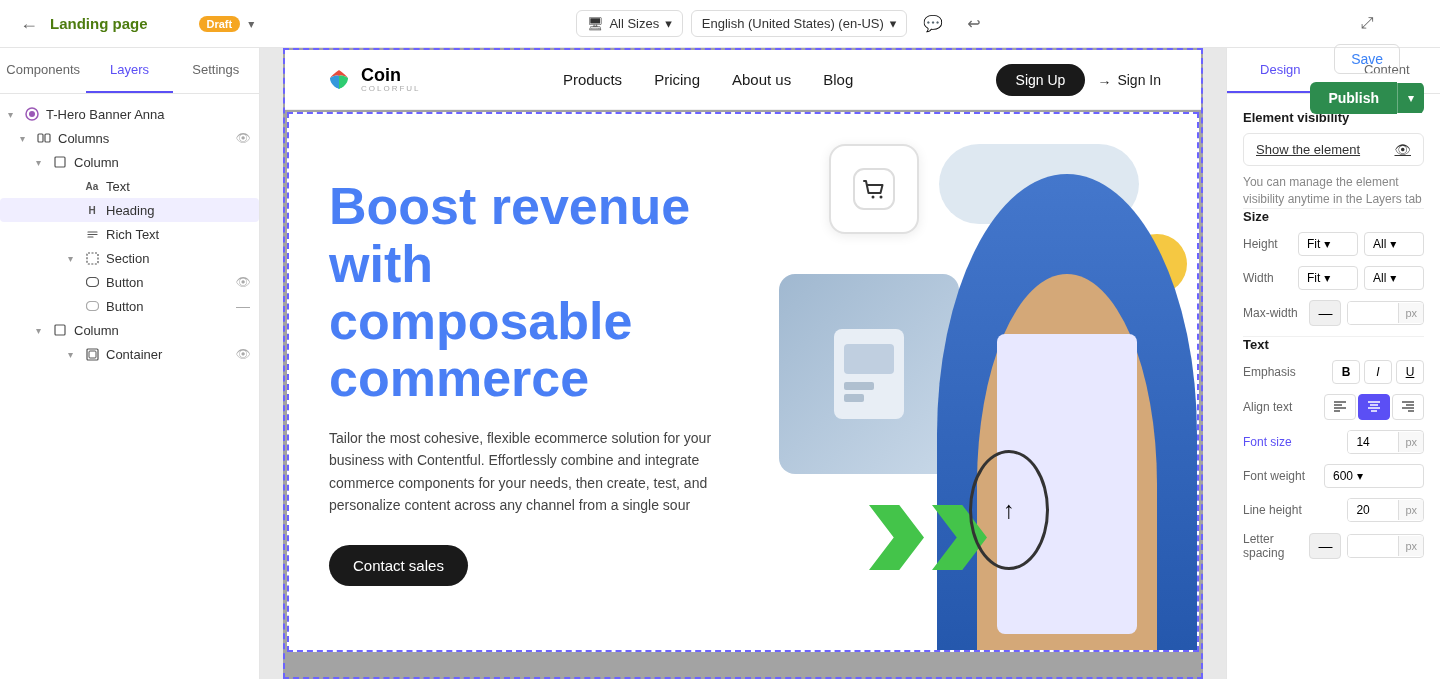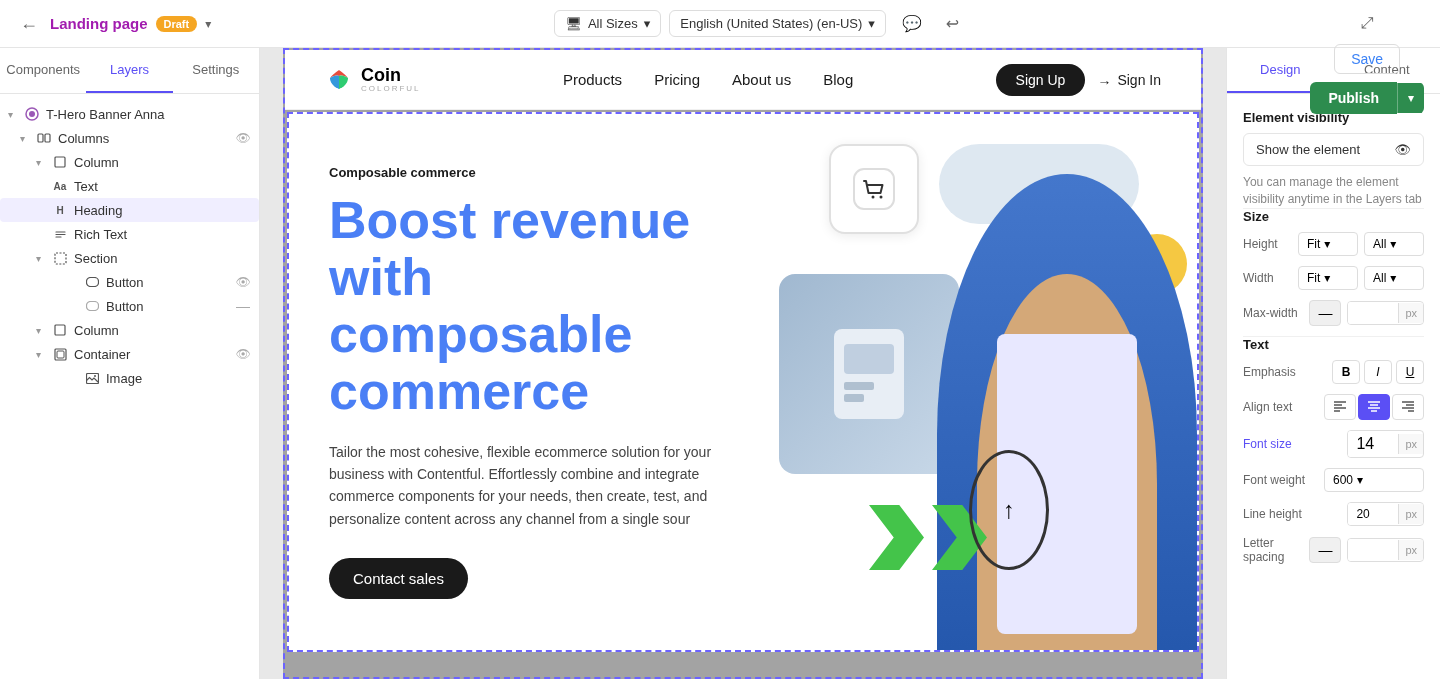--- a/index.html
+++ b/index.html
@@ -5,24 +5,24 @@
     * { box-sizing: border-box; margin: 0; padding: 0; }
     body { font-family: -apple-system, BlinkMacSystemFont, 'Segoe UI', sans-serif; background: #f5f5f5; width: 1440px; height: 679px; overflow: hidden; display: flex; flex-direction: column; }
 
     
     .top-bar {
       display: flex; align-items: center; background: #fff; border-bottom: 1px solid #e5e5e5;
       height: 48px; padding: 0 16px; gap: 12px; flex-shrink: 0; z-index: 100;
     }
     .top-bar-left { display: flex; align-items: center; gap: 8px; }
     .back-btn { background: none; border: none; cursor: pointer; color: #666; font-size: 18px; padding: 4px; }
-    .page-title { font-size: 15px; font-weight: 600; color: #a21caf; }
+    .page-title { font-size: 15px; font-weight: 600; color: #4d7c0f; }
     .draft-badge {
       background: #f5a623; color: #fff; font-size: 11px; font-weight: 600;
-      padding: 2px 8px; border-radius: 12px;
+      padding: 2px 8px; border-radius: 12px; margin-left: 43px;
     }
     .chevron-btn { background: none; border: none; cursor: pointer; color: #666; font-size: 12px; }
     .top-bar-center { display: flex; align-items: center; gap: 8px; flex: 1; justify-content: center; }
     .size-selector, .lang-selector {
       display: flex; align-items: center; gap: 6px; border: 1px solid #ddd; border-radius: 6px;
       padding: 5px 10px; font-size: 13px; cursor: pointer; background: #fff; color: #333;
     }
     .icon-btn { background: none; border: none; cursor: pointer; color: #666; font-size: 16px; padding: 4px 8px; }
     .top-bar-right { display: flex; align-items: center; gap: 8px; flex-direction: column; }
     .avatar { width: 32px; height: 32px; border-radius: 50%; background: #9b59b6; color: #fff; font-size: 12px; font-weight: 700; display: flex; align-items: center; justify-content: center; }
@@ -39,21 +39,21 @@
     
     .left-panel { width: 260px; background: #fff; border-right: 1px solid #e5e5e5; display: flex; flex-direction: column; flex-shrink: 0; }
     .panel-tabs { display: flex; border-bottom: 1px solid #e5e5e5; }
     .panel-tab { flex: 1; padding: 14px 0; text-align: center; font-size: 13px; color: #666; cursor: pointer; border-bottom: 2px solid transparent; }
     .panel-tab.active { color: #5b4ff5; border-bottom-color: #5b4ff5; font-weight: 500; }
     .layer-tree { padding: 8px 0; overflow-y: auto; flex: 1; }
     .tree-item { display: flex; align-items: center; padding: 4px 8px; cursor: pointer; font-size: 13px; color: #333; border-radius: 4px; position: relative; }
     .tree-item.selected { background: #f0eeff; }
     .tree-indent-1 { padding-left: 20px; }
     .tree-indent-2 { padding-left: 36px; }
-    .tree-indent-3 { padding-left: 36px; }
+    .tree-indent-3 { padding-left: 68px; }
     .tree-indent-4 { padding-left: 68px; }
     .tree-caret { width: 12px; margin-right: 4px; color: #999; font-size: 10px; cursor: pointer; display: inline-block; }
     .tree-icon { width: 16px; height: 16px; margin-right: 6px; display: flex; align-items: center; justify-content: center; flex-shrink: 0; }
     .tree-label { flex: 1; white-space: nowrap; overflow: hidden; text-overflow: ellipsis; }
     .eye-icon { width: 16px; height: 16px; color: #aaa; margin-left: auto; cursor: pointer; font-size: 12px; display: flex; align-items: center; justify-content: center; }
     .dash-icon { width: 16px; height: 16px; color: #aaa; margin-left: auto; cursor: pointer; font-size: 14px; display: flex; align-items: center; justify-content: center; }
 
     
     .canvas-area { flex: 1; background: #e8e8e8; overflow: auto; display: flex; justify-content: center; padding: 0; }
     .canvas-frame { width: 920px; background: #a3a3a3; position: relative; border: 2px dashed #6c63ff; }
@@ -97,21 +97,21 @@
     
     .right-panel { width: 214px; background: #fff; border-left: 1px solid #e5e5e5; display: flex; flex-direction: column; flex-shrink: 0; overflow-y: auto; }
     .right-panel-tabs { display: flex; border-bottom: 1px solid #e5e5e5; }
     .right-tab { flex: 1; padding: 14px 0; text-align: center; font-size: 13px; color: #666; cursor: pointer; border-bottom: 2px solid transparent; }
     .right-tab.active { color: #5b4ff5; border-bottom-color: #5b4ff5; font-weight: 500; }
     .right-panel-content { padding: 16px; display: flex; flex-direction: column; }
     .section-header { font-size: 13px; font-weight: 600; color: #1a1a1a; margin-bottom: 8px; }
     .visibility-btn {
       display: flex; align-items: center; justify-content: space-between;
       border: 1px solid #e5e5e5; border-radius: 6px; padding: 8px 12px;
-      font-size: 13px; color: #333; cursor: pointer; background: #fff;
+      font-size: 13px; color: #333; cursor: pointer; background: #fff; text-decoration: underline;
     }
     .visibility-desc { font-size: 12px; color: #888; line-height: 1.4; }
     .property-row { display: flex; align-items: center; justify-content: space-between; margin-bottom: 10px; }
     .property-label { font-size: 12px; color: #666; }
     .property-control { display: flex; align-items: center; gap: 6px; }
     .select-control {
       border: 1px solid #ddd; border-radius: 4px; padding: 4px 8px; font-size: 12px;
       background: #fff; cursor: pointer; display: flex; align-items: center; gap: 4px; min-width: 60px;
     }
     .section-divider { border: none; border-top: 1px solid #f0f0f0; }
@@ -272,31 +272,20 @@
         <span class="tree-icon">
           <svg width="13" height="13" viewBox="0 0 13 13" fill="none">
               <rect x="1" y="1" width="11" height="11" rx="1" stroke="#555" stroke-width="1.2"></rect>
               <rect x="3" y="3" width="7" height="7" rx="1" stroke="#555" stroke-width="1"></rect>
             </svg>
         </span>
         <span class="tree-label">Container</span>
         <span class="eye-icon">👁</span>
       </div>
 
-      <div class="tree-item tree-indent-4">
-        <span class="tree-caret" style="visibility:hidden">▾</span>
-        <span class="tree-icon">
-          <svg width="13" height="11" viewBox="0 0 13 11" fill="none">
-              <rect x="0.5" y="0.5" width="12" height="10" rx="1" stroke="#555" stroke-width="1.2"></rect>
-              <path d="M0.5 7.5l3-3 2.5 2.5 2-2 4 4" stroke="#555" stroke-width="1.2"></path>
-              <circle cx="9" cy="3" r="1" fill="#555"></circle>
-            </svg>
-        </span>
-        <span class="tree-label">Image</span>
-      </div>
 
     </div>
   </div>
 
   <div class="canvas-area">
     <div class="canvas-frame">
 
       <div class="preview-nav">
         <div class="nav-logo">
           <svg class="logo-icon" width="28" height="28" viewBox="0 0 28 28">
@@ -319,21 +308,20 @@
           <button class="signup-btn">Sign Up</button>
           <div class="signin-link">
             <span>→</span>
             <span>Sign In</span>
           </div>
         </div>
       </div>
 
       <div class="hero-section">
         <div class="hero-left">
-          <div class="hero-tag">Composable commerce</div>
           <div class="hero-title">Boost revenue with composable commerce</div>
           <div class="hero-desc">Tailor the most cohesive, flexible ecommerce solution for your business with Contentful. Effortlessly combine and integrate commerce components for your needs, then create, test, and personalize content across any channel from a single sour</div>
           <button class="contact-btn">Contact sales</button>
         </div>
         <div class="hero-right">
 
           <div class="float-cart">
             <svg width="44" height="44" viewBox="0 0 44 44" fill="none">
                 <rect x="2" y="2" width="40" height="40" rx="10" stroke="#ddd" stroke-width="2"></rect>
                 <path d="M12 14h2l2.5 12h12l2-8H16" stroke="#333" stroke-width="2" stroke-linecap="round" stroke-linejoin="round"></path>
@@ -472,21 +460,21 @@
                   <line x1="5" y1="5" x2="13" y2="5" stroke="#555" stroke-width="1.5"></line>
                   <line x1="1" y1="8" x2="13" y2="8" stroke="#555" stroke-width="1.5"></line>
                   <line x1="7" y1="11" x2="13" y2="11" stroke="#555" stroke-width="1.5"></line>
                 </svg>
             </button>
           </div>
         </div>
         <div class="property-row">
           <span class="property-label" style="color:#5b4ff5;">Font size</span>
           <div class="input-with-unit">
-            <input type="text" style="border: none; padding: 4px 8px; font-size: 16px; width: 50px; outline: none;" value="14">
+            <input type="text" style="border: none; padding: 4px 8px; font-size: 12px; width: 50px; outline: none;" value="14">
             <span class="input-unit">px</span>
           </div>
         </div>
         <div class="property-row">
           <span class="property-label">Font weight</span>
           <div class="select-control" style="min-width:100px;">
             <span>600</span>
             <span>▾</span>
           </div>
         </div>

